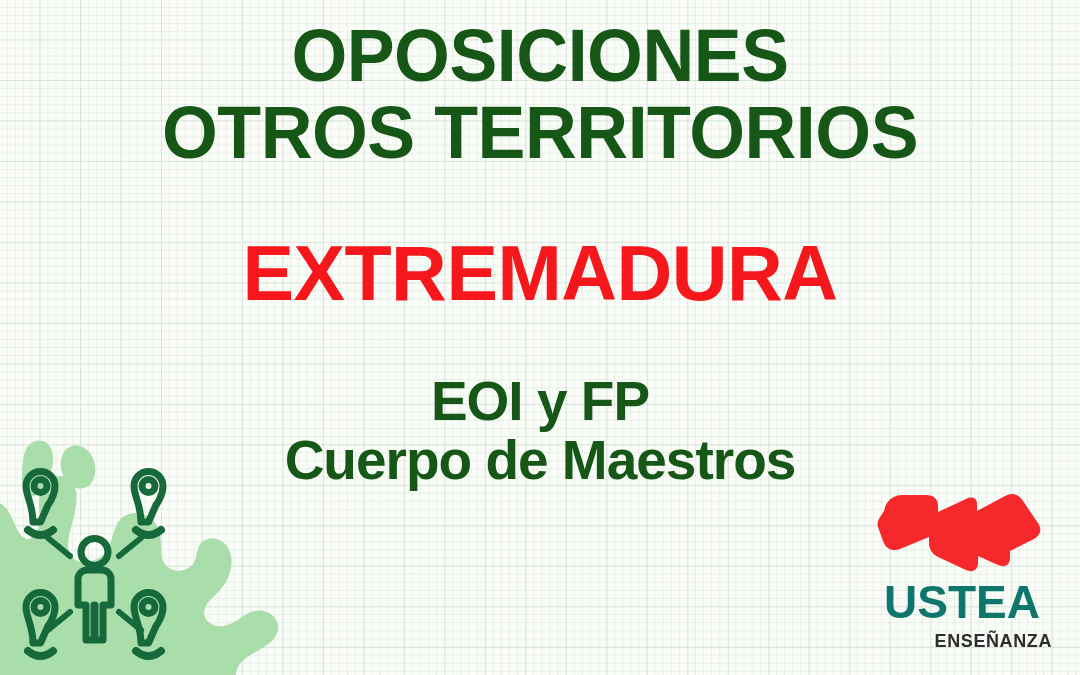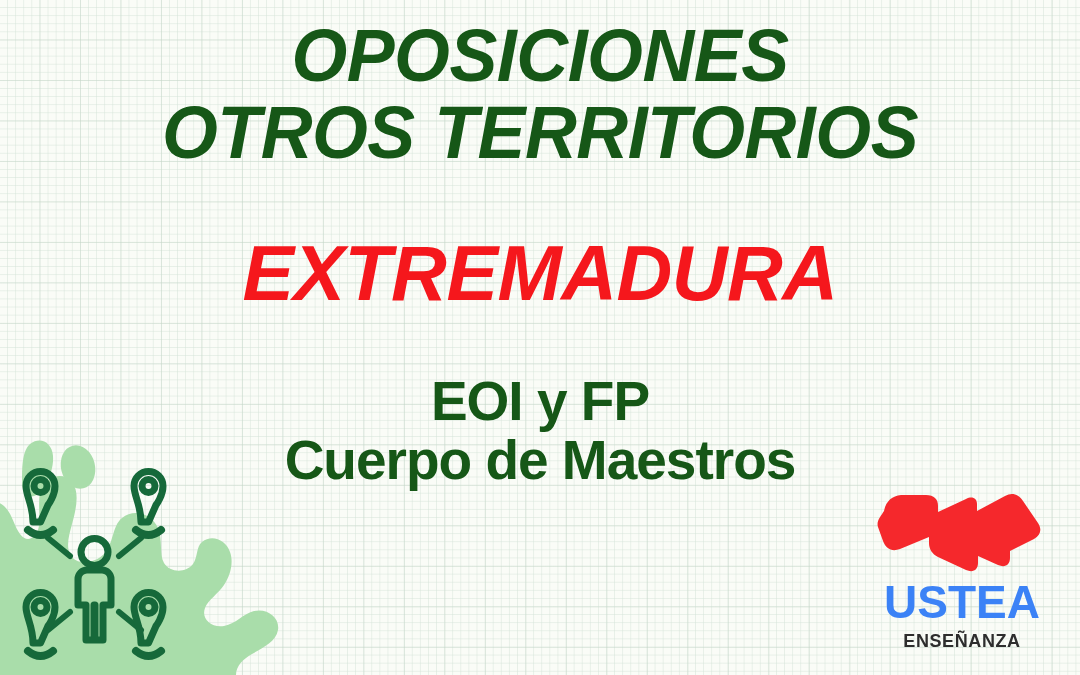--- a/index.html
+++ b/index.html
@@ -39,21 +39,20 @@
     pointer-events: none;
   }
 
   
   #headline-block {
     position: absolute;
     left: 0;
     right: 0;
     top: 22px;
     text-align: center;
-    font-style: italic;
   }
 
   .h-line {
     display: block;
     color: #165717;
     font-family: "Liberation Sans", sans-serif;
     font-weight: 700;
     letter-spacing: -0.5px;
     line-height: 0.93;
     white-space: nowrap;
@@ -112,37 +111,38 @@
     position: absolute;
     left: 872px;
     top: 487px;
     width: 180px;
     height: 172px;
     text-align: center;
   }
   #ustea-flag { display: block; margin: 0 auto; }
   #ustea-wordmark {
     display: block;
-    color: #3b82f6;
+    color: #0f766e;
     font-family: "Liberation Sans", sans-serif;
     font-weight: 700;
     font-size: 46px;
     line-height: 1;
     letter-spacing: 0px;
     margin-top: 4px;
   }
   #ustea-tagline {
     display: block;
     color: #2d2d2d;
     font-family: "Liberation Sans", sans-serif;
     font-weight: 700;
     font-size: 18px;
     line-height: 1;
     letter-spacing: 0.6px;
     margin-top: 7px;
+    text-align: right;
   }
 </style>
 </head>
 <body>
 
 <div id="poster">
 
   <div id="grid-bg"></div>
 
   <div id="headline-block">

